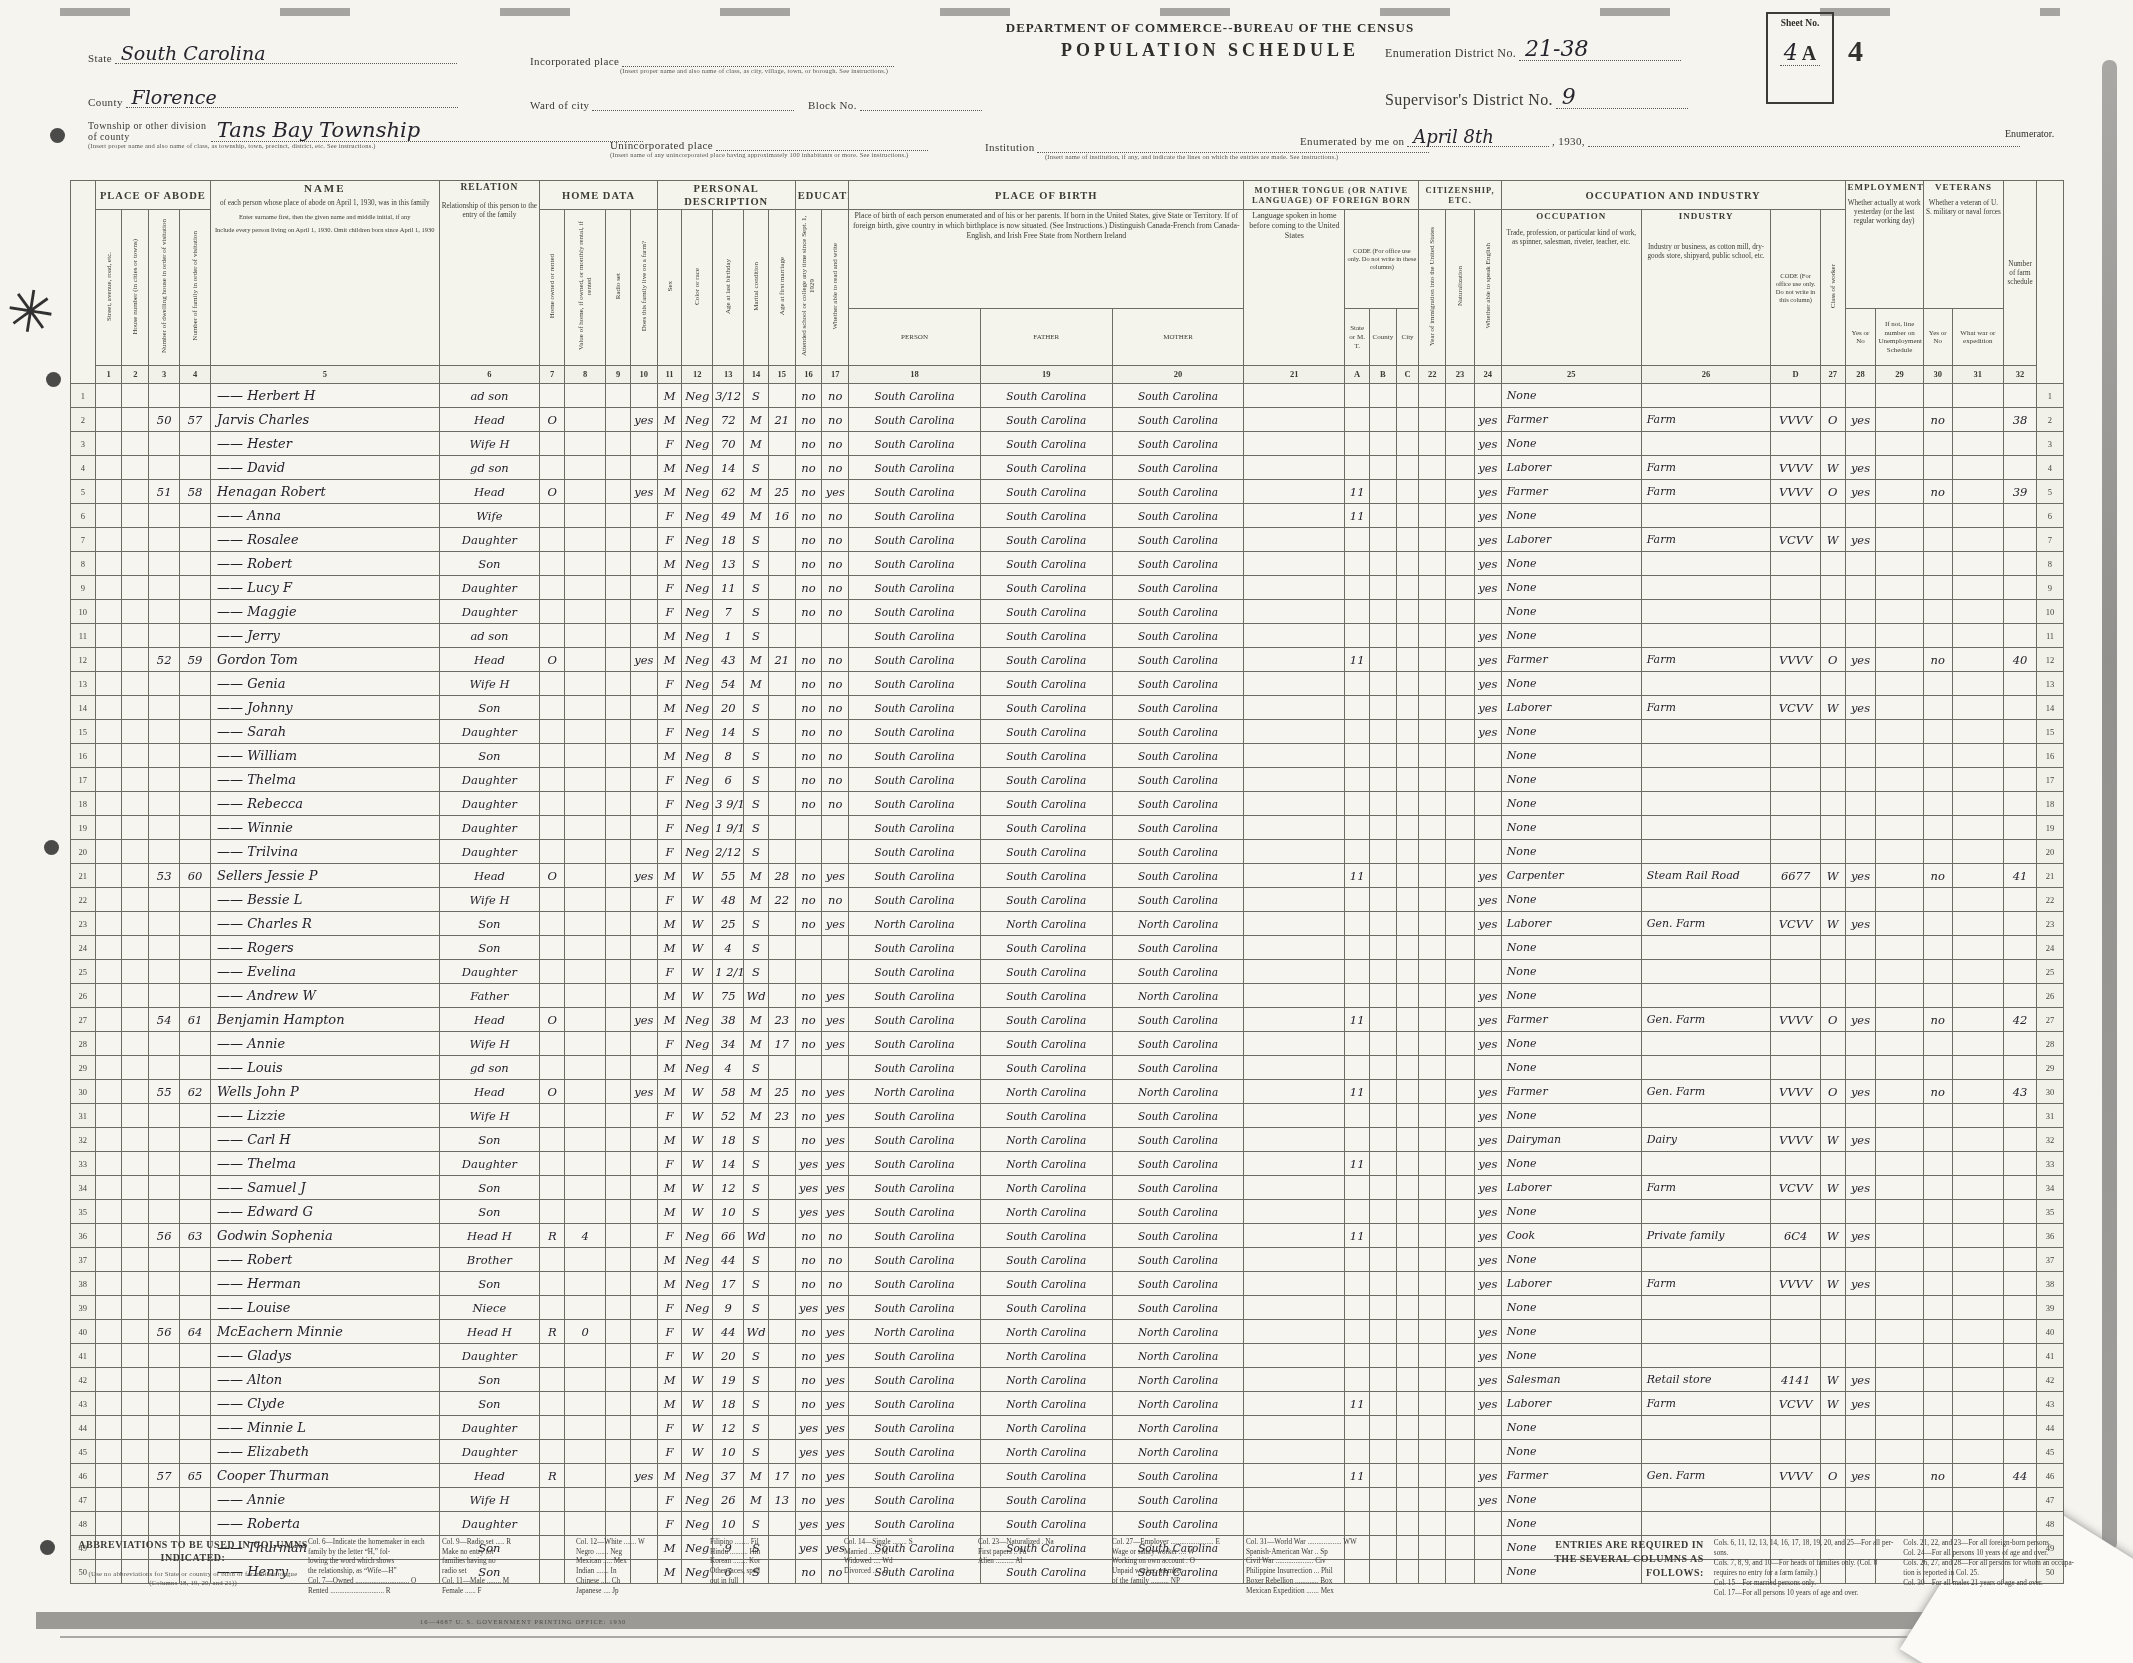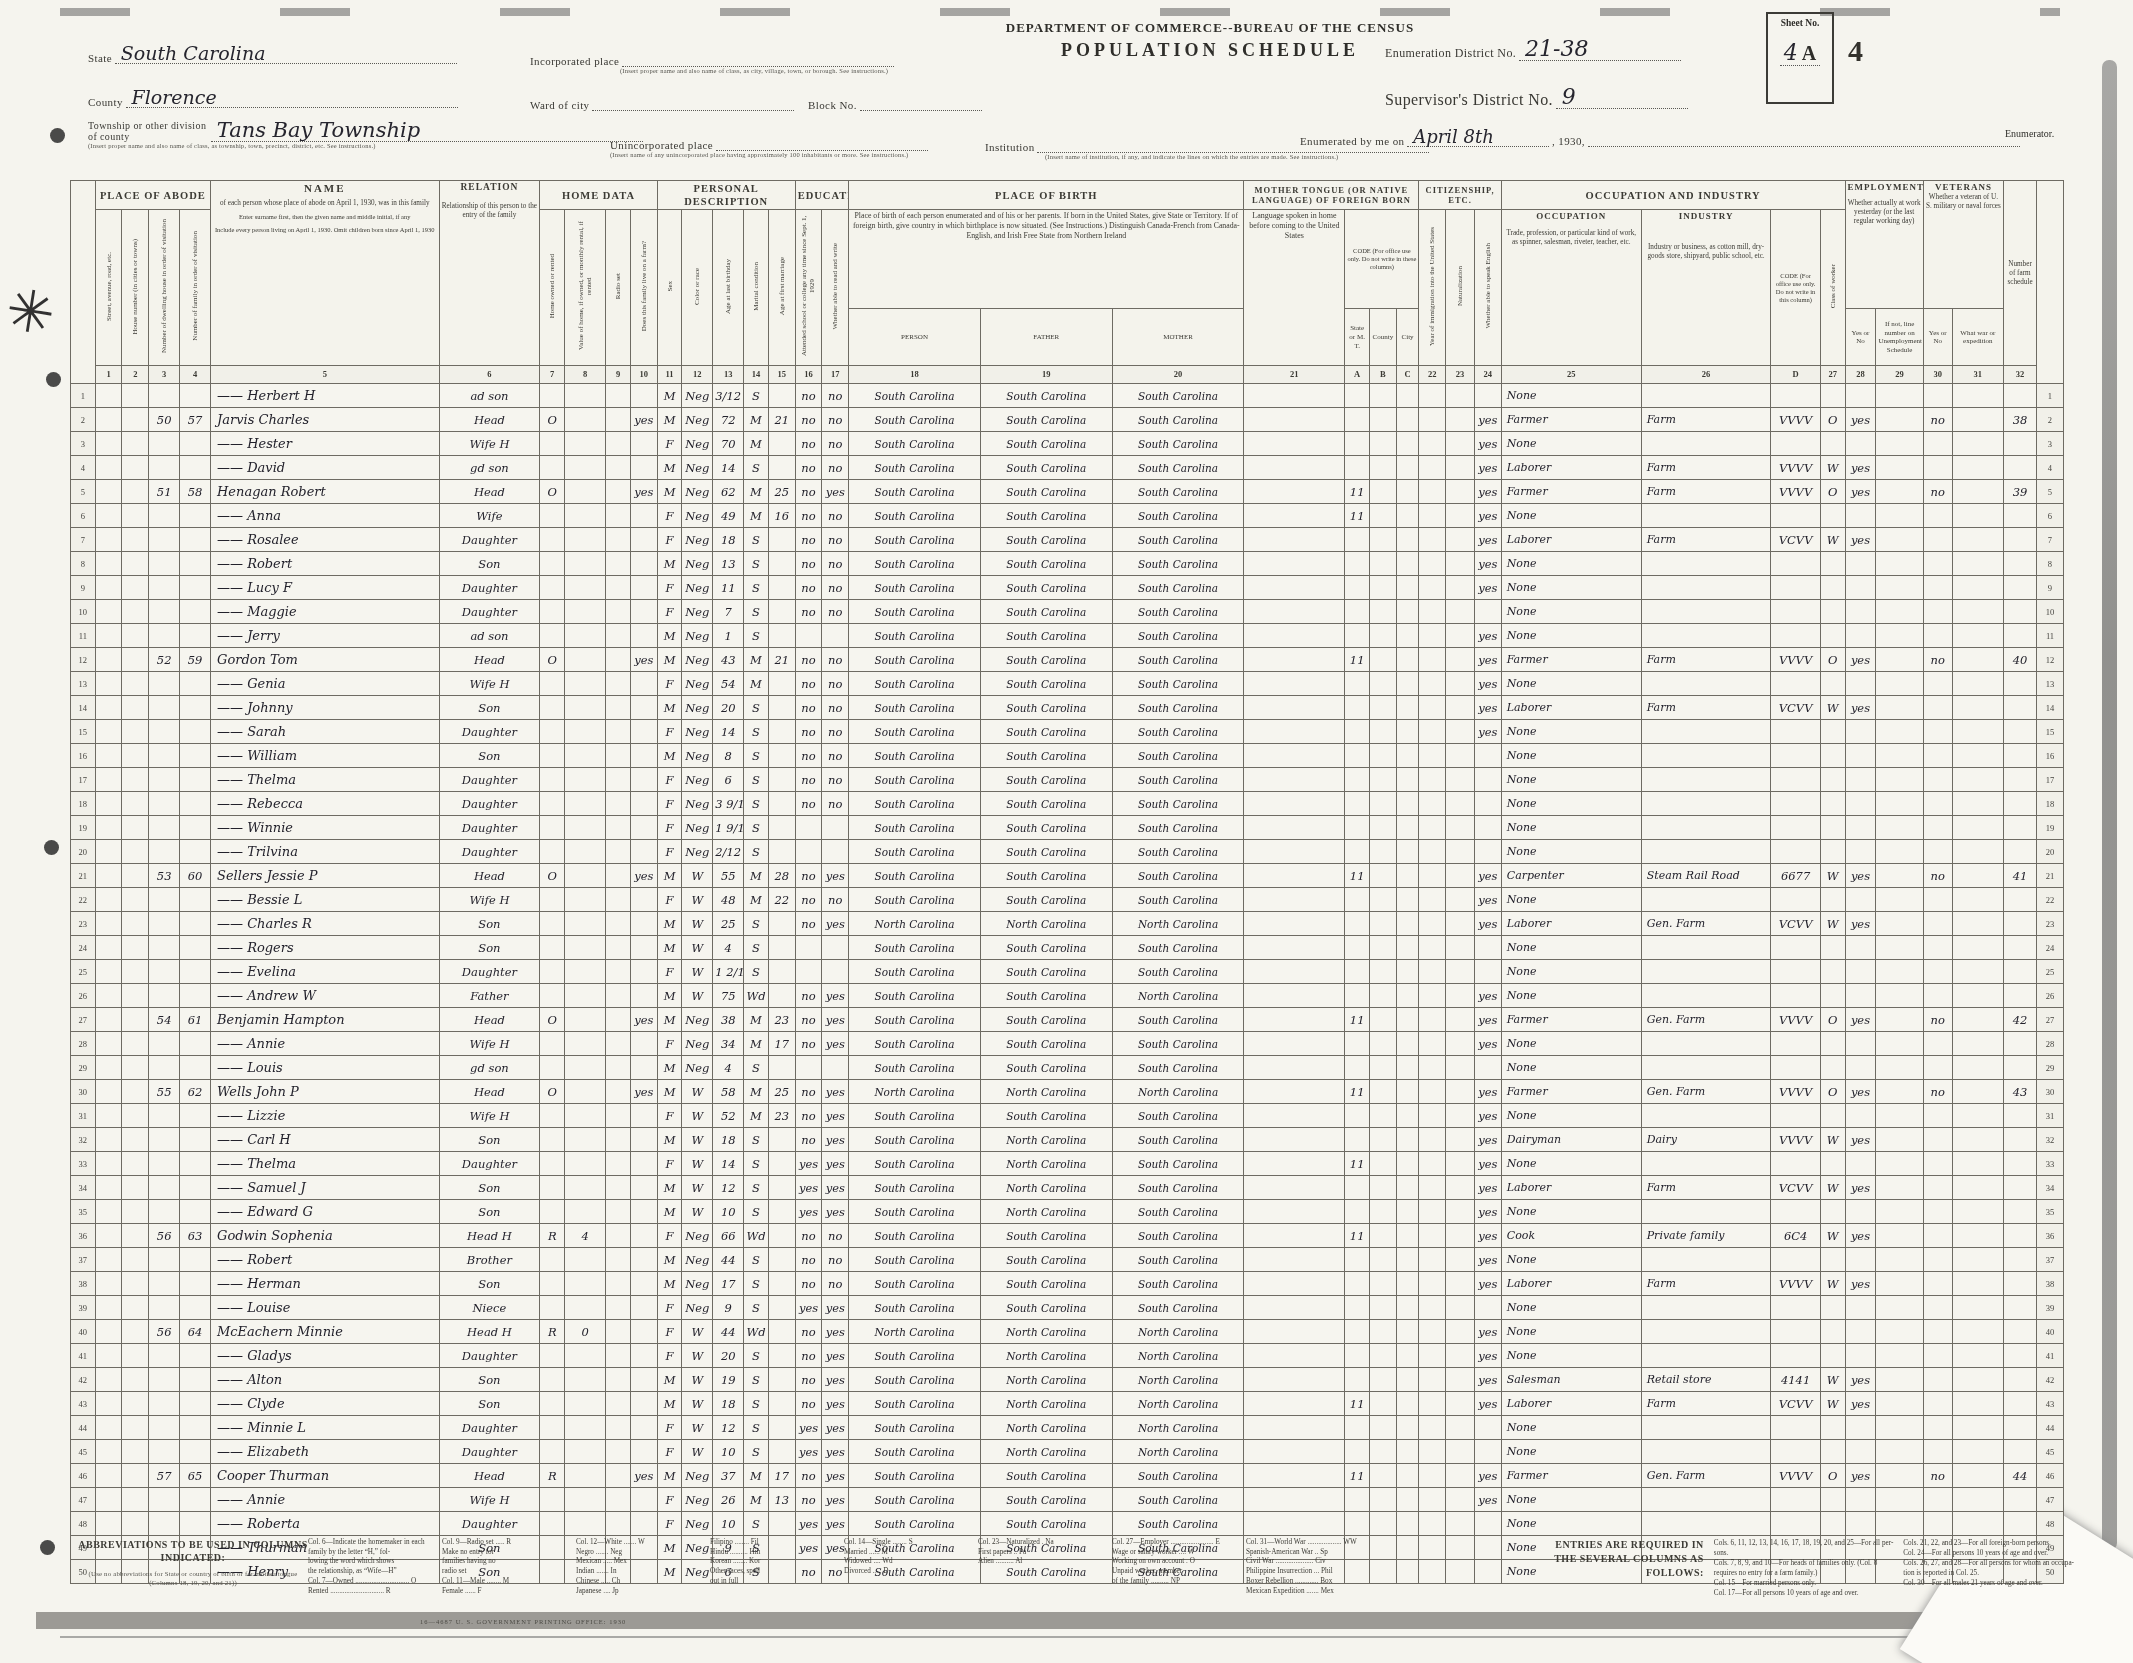--- a/index.html
+++ b/index.html
@@ -229,21 +229,21 @@
         <th colspan="3" class="grp gb">PLACE OF BIRTH</th>
         <th colspan="4" class="grp gb" style="font-size:8.5px;">MOTHER TONGUE (OR NATIVE LANGUAGE) OF FOREIGN BORN</th>
         <th colspan="3" class="grp gb" style="font-size:8.5px;">CITIZENSHIP, ETC.</th>
         <th colspan="4" class="grp gb">OCCUPATION AND INDUSTRY</th>
         <th colspan="2" rowspan="2" class="desc-cell gb">
           <b style="font-size:9px;letter-spacing:1px;">EMPLOYMENT</b>
           <div style="margin-top:6px;">Whether actually at work yesterday (or the last regular working day)</div>
         </th>
         <th colspan="2" rowspan="2" class="desc-cell gb">
           <b style="font-size:9px;letter-spacing:1px;">VETERANS</b>
-          <div style="">Whether a veteran of U. S. military or naval forces</div>
+          <div style="margin-top:6px;">Whether a veteran of U. S. military or naval forces</div>
         </th>
         <th rowspan="3" class="gb">Number of farm schedule</th>
         <th rowspan="4"></th>
       </tr>
       <tr class="rowB">
         <th rowspan="2"><span class="v">Street, avenue, road, etc.</span></th>
         <th rowspan="2"><span class="v">House number (in cities or towns)</span></th>
         <th rowspan="2"><span class="v">Number of dwelling house in order of visitation</span></th>
         <th rowspan="2"><span class="v">Number of family in order of visitation</span></th>
         <th rowspan="2" class="gb"><span class="v">Home owned or rented</span></th>

